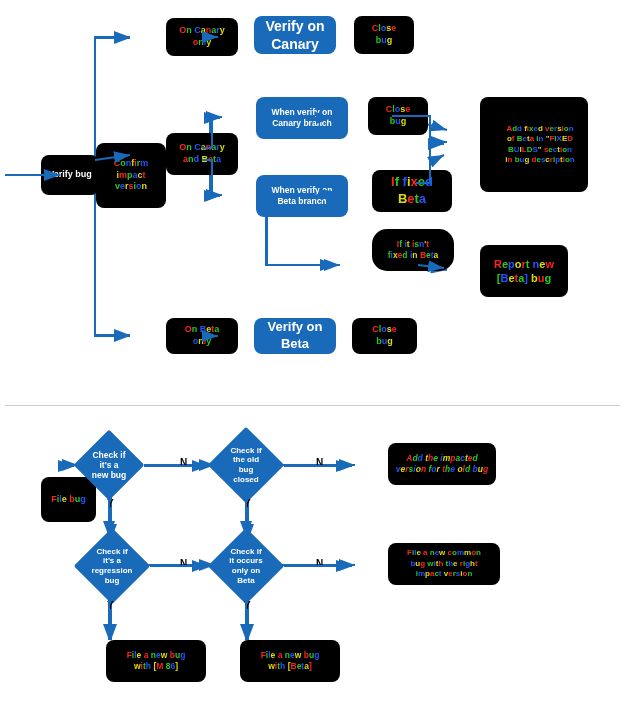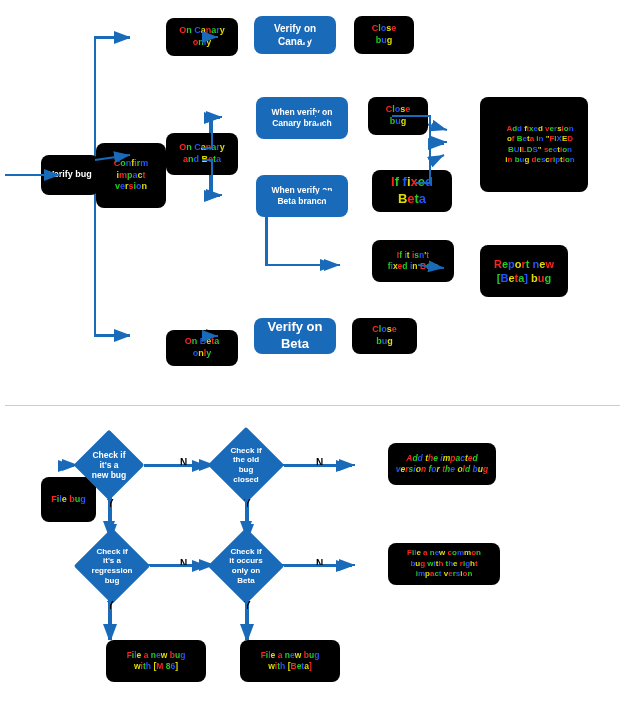--- a/index.html
+++ b/index.html
@@ -138,21 +138,21 @@
     </span>
   </div>
 
   <div class="node node-black" style="left:130px;top:18px;width:72px;height:38px;font-size:9px;">
     <span>
       <span class="red">O</span><span class="green">n</span> <span class="blue">C</span><span class="yellow">a</span><span class="red">n</span><span class="green">a</span><span class="blue">r</span><span class="yellow">y</span><br>
       <span class="red">o</span><span class="green">n</span><span class="blue">l</span><span class="yellow">y</span>
     </span>
   </div>
 
-  <div class="node node-blue" style="left:218px;top:16px;width:82px;height:38px;font-size:10px;">
+  <div class="node node-blue" style="left:218px;top:16px;width:82px;height:38px;font-size:14px;">
     <span>
       <span class="white">Verify on</span><br>
       <span class="white">Canary</span>
     </span>
   </div>
 
   <div class="node node-black" style="left:318px;top:16px;width:60px;height:38px;font-size:9px;">
     <span>
       <span class="red">C</span><span class="green">l</span><span class="blue">o</span><span class="yellow">s</span><span class="red">e</span><br>
       <span class="green">b</span><span class="blue">u</span><span class="yellow">g</span>
@@ -190,35 +190,35 @@
 
   <div class="node node-black" style="left:444px;top:97px;width:108px;height:95px;font-size:8px;padding-left:16px;">
     <span>
       <span class="red">A</span><span class="green">d</span><span class="blue">d</span> <span class="yellow">f</span><span class="red">i</span><span class="green">x</span><span class="blue">e</span><span class="yellow">d</span> <span class="red">v</span><span class="green">e</span><span class="blue">r</span><span class="yellow">s</span><span class="red">i</span><span class="green">o</span><span class="blue">n</span><br>
       <span class="yellow">o</span><span class="red">f</span> <span class="green">B</span><span class="blue">e</span><span class="yellow">t</span><span class="red">a</span> <span class="green">i</span><span class="blue">n</span> <span class="yellow">"</span><span class="red">F</span><span class="green">I</span><span class="blue">X</span><span class="yellow">E</span><span class="red">D</span><br>
       <span class="green">B</span><span class="blue">U</span><span class="yellow">I</span><span class="red">L</span><span class="green">D</span><span class="blue">S</span><span class="yellow">"</span> <span class="red">s</span><span class="green">e</span><span class="blue">c</span><span class="yellow">t</span><span class="red">i</span><span class="green">o</span><span class="blue">n</span><br>
       <span class="yellow">i</span><span class="red">n</span> <span class="green">b</span><span class="blue">u</span><span class="yellow">g</span> <span class="red">d</span><span class="green">e</span><span class="blue">s</span><span class="yellow">c</span><span class="red">r</span><span class="green">i</span><span class="blue">p</span><span class="yellow">t</span><span class="red">i</span><span class="green">o</span><span class="blue">n</span>
     </span>
   </div>
 
-  <div class="node node-black" style="left:336px;top:240px;width:82px;height:42px;font-size:8.5px;">
+  <div class="node node-black" style="left:336px;top:229px;width:82px;height:42px;font-size:8.5px;border-radius:15px;">
     <span>
       <span class="red">I</span><span class="green">f</span> <span class="blue">i</span><span class="yellow">t</span> <span class="red">i</span><span class="green">s</span><span class="blue">n</span><span class="yellow">'</span><span class="red">t</span><br>
       <span class="green">f</span><span class="blue">i</span><span class="yellow">x</span><span class="red">e</span><span class="green">d</span> <span class="blue">i</span><span class="yellow">n</span> <span class="red">B</span><span class="green">e</span><span class="blue">t</span><span class="yellow">a</span>
     </span>
   </div>
 
   <div class="node node-black" style="left:444px;top:245px;width:88px;height:52px;font-size:11px;">
     <span>
       <span class="red">R</span><span class="green">e</span><span class="blue">p</span><span class="yellow">o</span><span class="red">r</span><span class="green">t</span> <span class="blue">n</span><span class="yellow">e</span><span class="red">w</span><br>
       <span class="green">[</span><span class="blue">B</span><span class="yellow">e</span><span class="red">t</span><span class="green">a</span><span class="blue">]</span> <span class="yellow">b</span><span class="red">u</span><span class="green">g</span>
     </span>
   </div>
 
-  <div class="node node-black" style="left:130px;top:330px;width:72px;height:36px;font-size:9px;">
+  <div class="node node-black" style="left:130px;top:318px;width:72px;height:36px;font-size:9px;">
     <span>
       <span class="red">O</span><span class="green">n</span> <span class="blue">B</span><span class="yellow">e</span><span class="red">t</span><span class="green">a</span><br>
       <span class="blue">o</span><span class="yellow">n</span><span class="red">l</span><span class="green">y</span>
     </span>
   </div>
 
   <div class="node node-blue" style="left:218px;top:318px;width:82px;height:36px;font-size:13px;">
     <span>Verify on Beta</span>
   </div>
 

